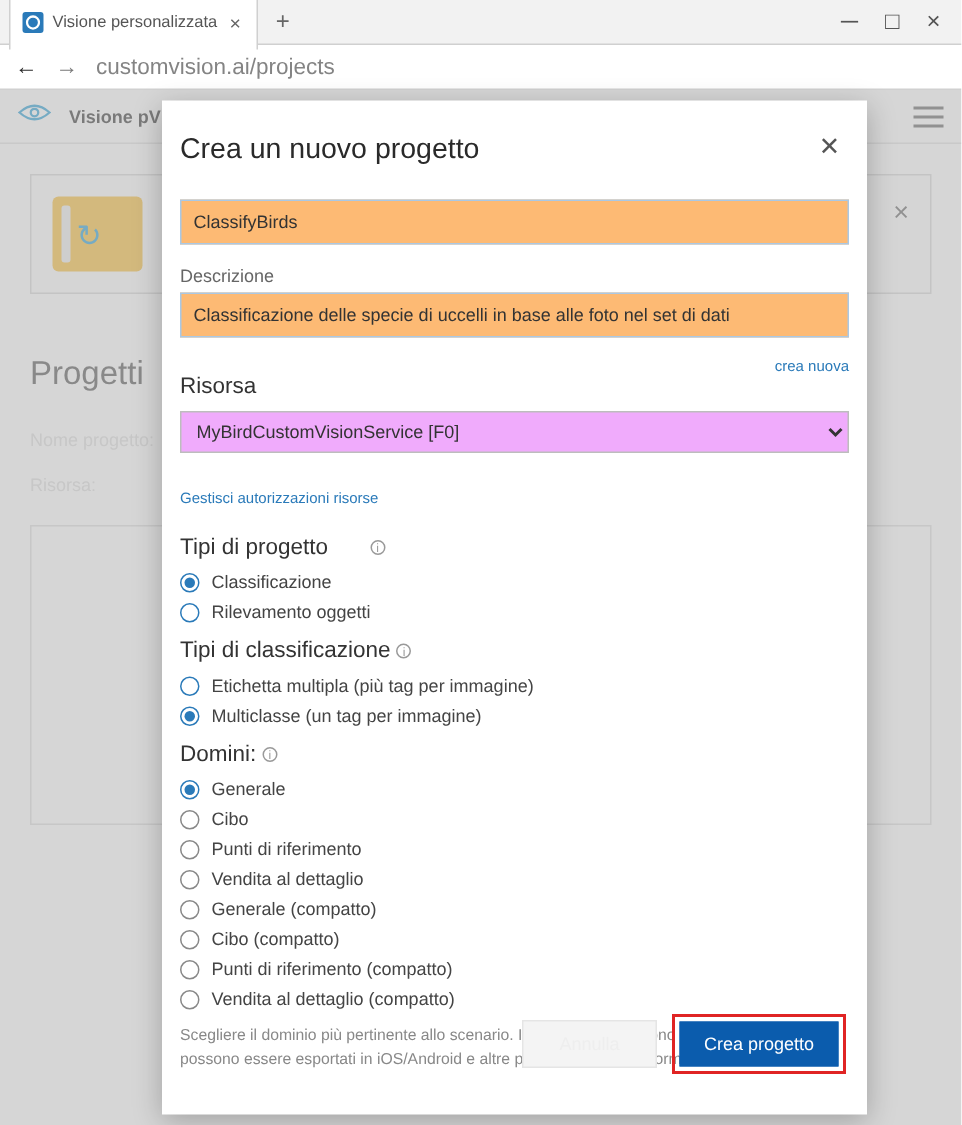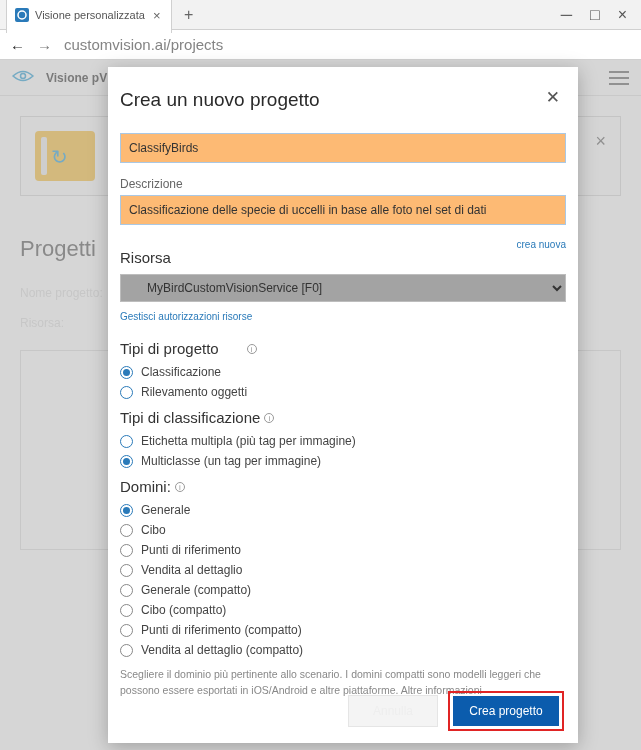--- a/index.html
+++ b/index.html
@@ -43,36 +43,36 @@
   
   .overlay { position:absolute; top:60px; left:0; right:0; bottom:0; background:rgba(180,180,180,0.55);}
 
   
   .modal { position:absolute; top:67px; left:108px; width:470px; height:676px; background:#fff; box-shadow:0 4px 18px rgba(0,0,0,0.25); padding:22px 12px 16px 12px; overflow:hidden; }
   .modal-title { font-size:19px; font-weight:400; color:#2a2a2a; margin-bottom:22px; }
   .modal-close { position:absolute; top:20px; right:18px; color:#555; font-size:17px; }
 
   .form-label { font-size:12px; color:#666; margin-bottom:4px; display:block;}
   .form-input { width:100%; height:30px; border:1px solid #aac8e4; background:#fdba74; padding:0 8px; font-size:12px; color:#333; margin-bottom:14px;}
-  .form-select { width:100%; height:28px; border:1px solid #bdbdbd; background:#a3a3a3; padding:0 22px; font-size:12px; color:#333; margin-bottom:4px;}
+  .form-select { width:100%; height:28px; border:1px solid #bdbdbd; background:#f0abfc; padding:0 6px; font-size:12px; color:#333; margin-bottom:20px;}
 
   .section-title { font-size:15px; color:#333; margin-bottom:8px; margin-top:10px; display:flex; align-items:center; gap:4px;}
   .link-tiny { font-size:10px; color:#2a7ab9; text-decoration:none;}
   .row-right { display:flex; justify-content:space-between; align-items:flex-start;}
 
   .radio-group { margin-bottom:10px;}
   .radio-row { display:flex; align-items:center; gap:8px; font-size:12px; color:#444; margin-bottom:6px;}
   .radio { width:13px; height:13px; border-radius:50%; border:1.5px solid #2a7ab9; display:flex; align-items:center; justify-content:center; flex-shrink:0;}
   .radio.checked::after { content:""; width:7px; height:7px; border-radius:50%; background:#2a7ab9;}
   .radio-row.gray .radio { border-color:#888;}
   
   .help-text { font-size:10.5px; color:#888; line-height:1.5; margin-top:8px;}
   .help-text .more { color:#888;}
 
-  .modal-footer { position:absolute; bottom:12px; right:14px; display:flex; gap:10px; align-items:center;}
+  .modal-footer { position:absolute; bottom:27px; right:14px; display:flex; gap:10px; align-items:center;}
   .btn-cancel { width:90px; height:32px; border:1px solid #e5e5e5; background:#f4f4f4; color:#eee; font-size:12px;}
   .btn-primary-wrap { border:2.5px solid #e02424; padding:3px; }
   .btn-primary { width:106px; height:30px; background:#0b5cad; border:1px solid #0b5cad; color:#fff; font-size:12px;}
 
   .info-circle { display:inline-block; width:10px; height:10px; border:1px solid #999; border-radius:50%; font-size:8px; text-align:center; line-height:9px; color:#999;}
 </style>
 </head>
 <body>
 
 <div class="browser-top">

